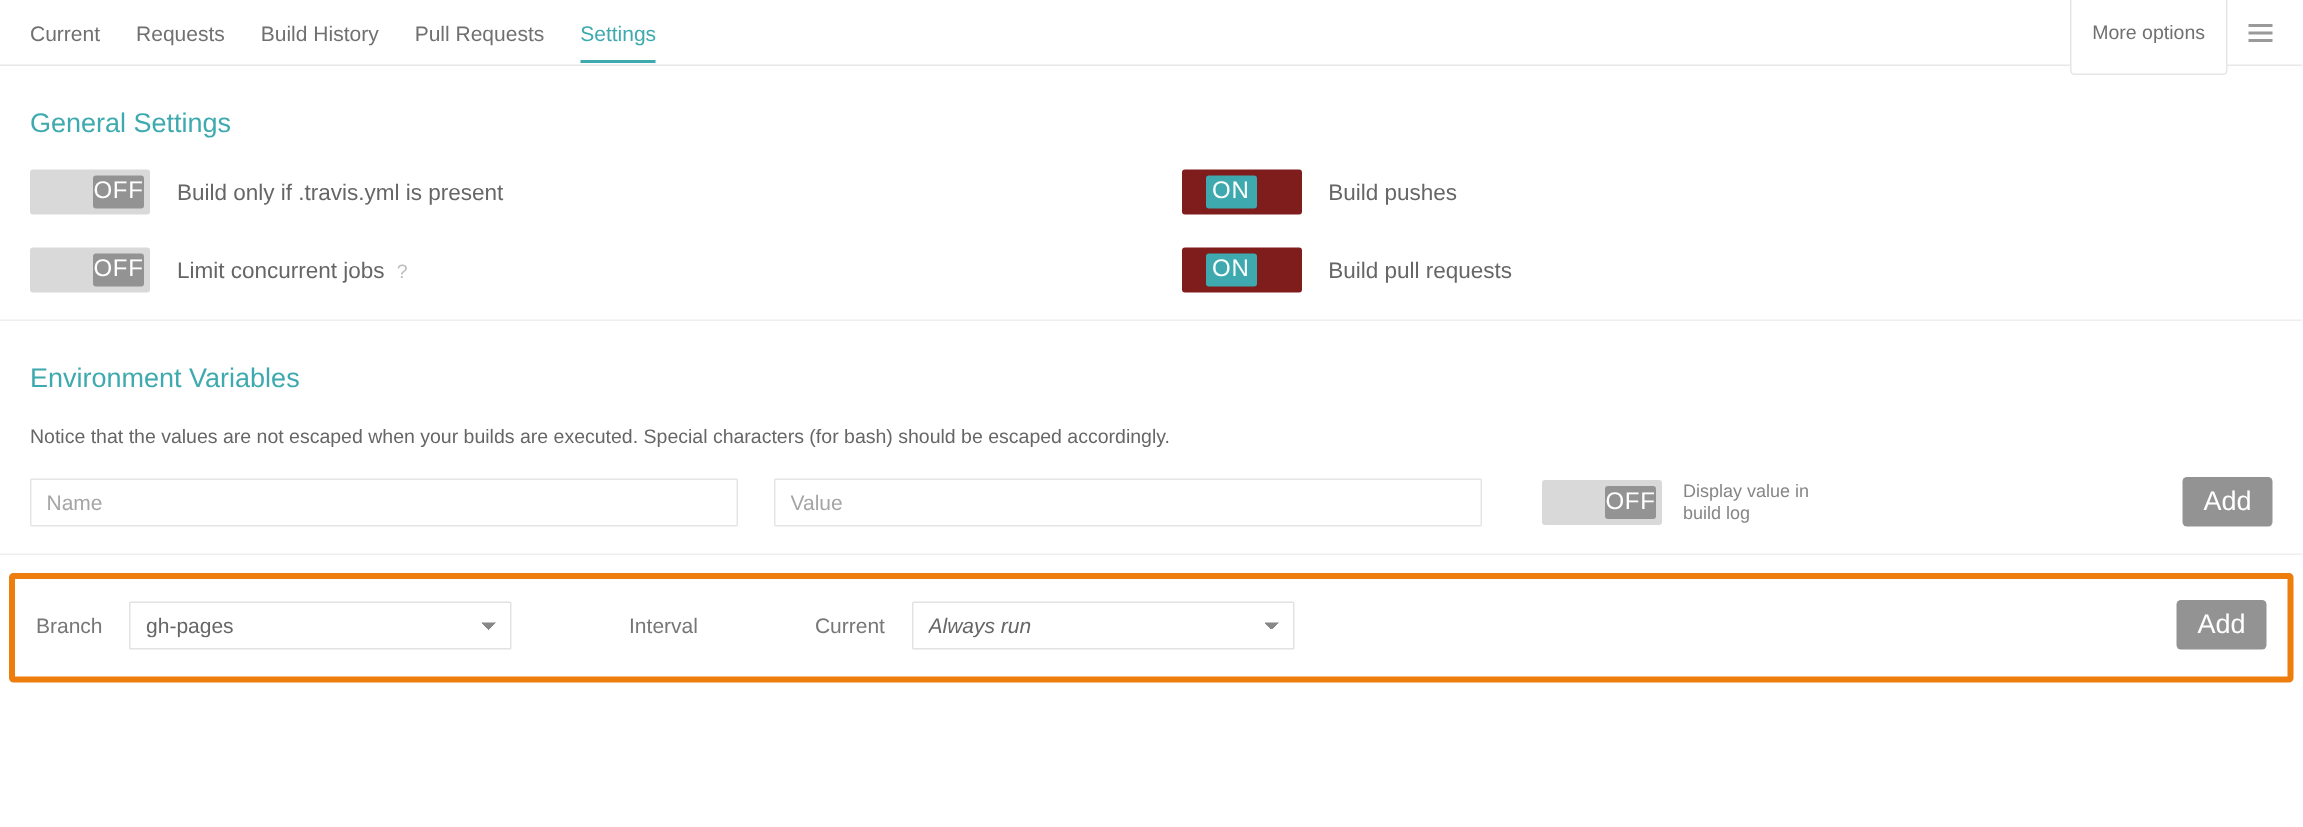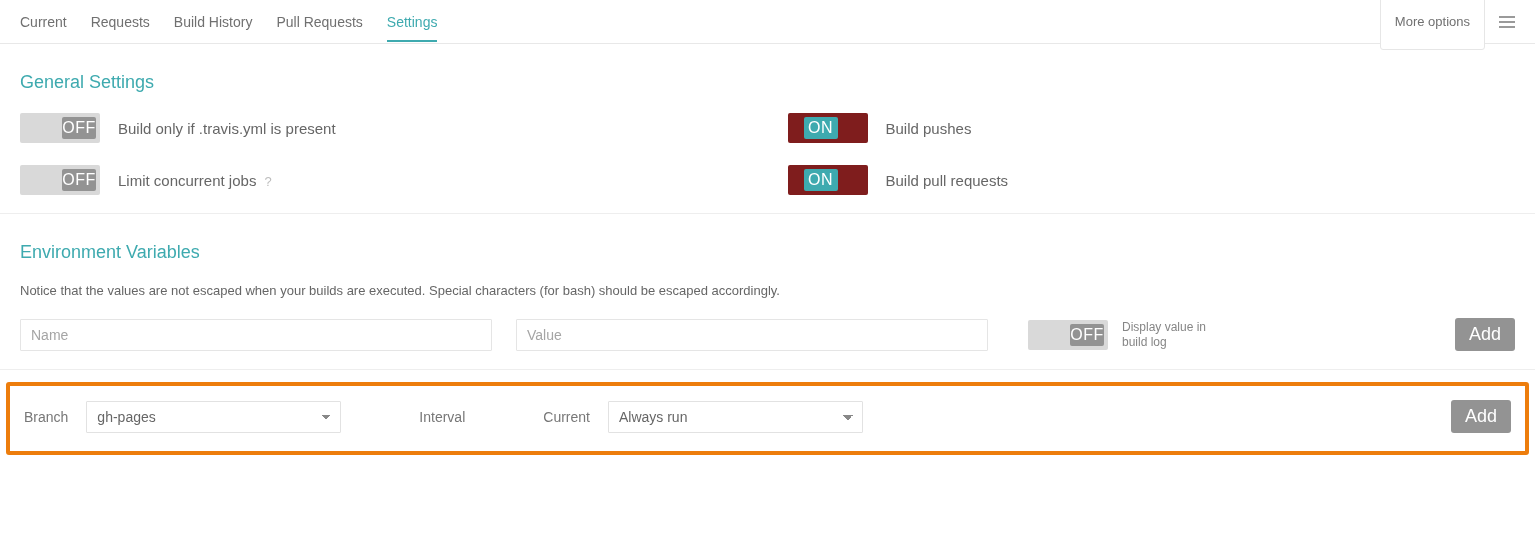--- a/index.html
+++ b/index.html
@@ -96,21 +96,21 @@
     height:32px; border:1px solid #e2e2e2; border-radius:1px;
     padding: 0 26px 0 10px; font-size:14px; color:#666;
     appearance:none; background:#fff;
     background-image: linear-gradient(45deg, transparent 50%, #888 50%), linear-gradient(135deg, #888 50%, transparent 50%);
     background-position: calc(100% - 14px) 13px, calc(100% - 9px) 13px;
     background-size: 5px 5px, 5px 5px;
     background-repeat:no-repeat;
   }
   .branch-select { width:255px; }
   .interval-select { width:255px; }
-  .options-select { width:255px; }
+  .options-select { width:255px;font-style:italic; }
   .gap-lg { margin-left:60px; }
 </style>
 </head>
 <body>
 
 <div class="topbar">
   <div class="tabs">
     <div class="tab">Current</div>
     <div class="tab">Requests</div>
     <div class="tab">Build History</div>

